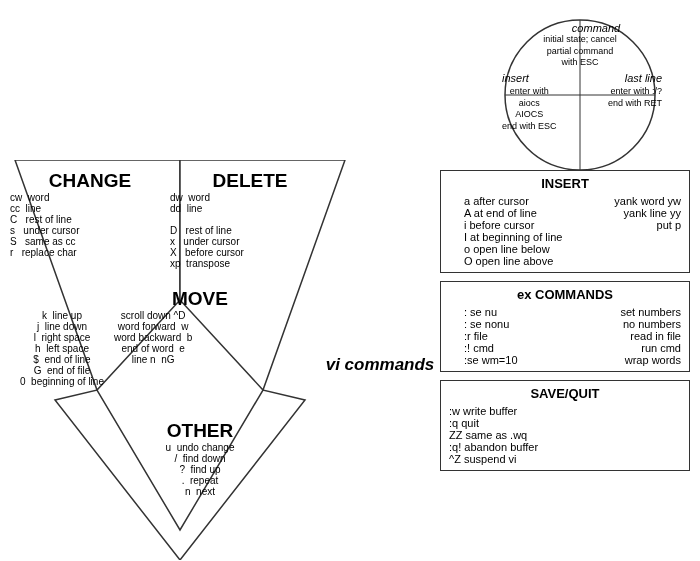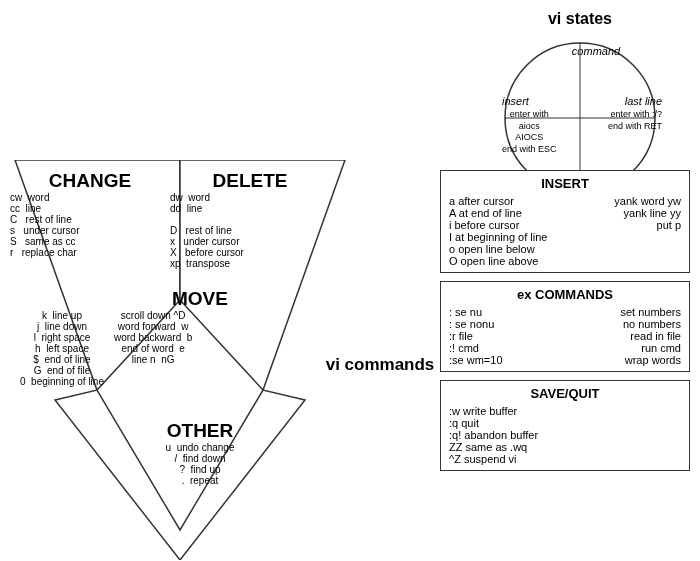--- a/index.html
+++ b/index.html
@@ -121,20 +121,21 @@
     .panel-title {
       font-weight: bold;
       font-size: 13px;
       text-align: center;
       margin-bottom: 4px;
     }
 
     .panel-content {
       display: flex;
       gap: 5px;
+      margin-left: 15px;
     }
 
     .panel-left {
       flex: 1;
     }
 
     .panel-right {
       flex: 1;
       text-align: right;
     }
@@ -160,30 +161,30 @@
       position: absolute;
       top: 160px;
       left: 5px;
       pointer-events: none;
     }
   </style>
 </head>
 <body>
 
 <div class="vi-states-container">
-  <div class="vi-states-title">vi states</div>
   <div class="circle-diagram">
     <svg width="180" height="160">
 
       <circle cx="90" cy="85" r="75" fill="none" stroke="#333" stroke-width="1.5"></circle>
 
       <line x1="90" y1="10" x2="90" y2="160" stroke="#333" stroke-width="1"></line>
       <line x1="15" y1="85" x2="165" y2="85" stroke="#333" stroke-width="1"></line>
     </svg>
     <div class="state-label state-command" style="top:12px; left:50%; transform:translateX(-50%); font-style:italic; font-size:11px;">command</div>
+    <div class="state-label state-command-desc" style="top:24px; left:50%; transform:translateX(-50%); font-size:9px; width:90px; text-align:center; line-height:1.3;">initial state; cancel<br>partial command<br>with ESC</div>
     <div class="state-label" style="top:62px; left:12px; font-style:italic; font-size:11px;">insert</div>
     <div class="state-label" style="top:76px; left:12px; font-size:9px; line-height:1.3;">enter with<br>aiocs<br>AIOCS<br>end with ESC</div>
     <div class="state-label" style="top:62px; right:8px; font-style:italic; font-size:11px;">last line</div>
     <div class="state-label" style="top:76px; right:8px; font-size:9px; text-align:right; line-height:1.3;">enter with :/?<br>end with RET</div>
   </div>
 </div>
 
 <svg class="triangle-svg" width="430" height="400">
 
   <polygon points="10,0 175,0 175,140 92,230" fill="white" stroke="#333" stroke-width="1.5"></polygon>
@@ -240,24 +241,25 @@
   </div>
 </div>
 
 <div class="section other-section" style="top:420px; left:100px;">
   <div class="section-title">OTHER</div>
   <div>
     <div class="cmd-line">u  undo change</div>
     <div class="cmd-line">/  find down</div>
     <div class="cmd-line">?  find up</div>
     <div class="cmd-line">.  repeat</div>
-  </div>
-</div>
-
-<div class="vi-commands-label" style="position:absolute; top:355px; left:310px; font-size:17px; font-weight:bold;">vi commands</div>
+    <div class="cmd-line">n  next</div>
+  </div>
+</div>
+
+<div class="vi-commands-label" style="position:absolute; top:355px; left:310px; font-size:17px; font-weight:bold;font-style:italic;">vi commands</div>
 
 <div class="right-panels">
 
   <div class="panel">
     <div class="panel-title">INSERT</div>
     <div class="panel-content">
       <div class="panel-left">
         <div class="panel-line">a  after cursor</div>
         <div class="panel-line">A  at end of line</div>
         <div class="panel-line">i  before cursor</div>
@@ -291,18 +293,18 @@
         <div class="panel-line">wrap words</div>
       </div>
     </div>
   </div>
 
   <div class="panel">
     <div class="panel-title">SAVE/QUIT</div>
     <div>
       <div class="panel-line">:w   write buffer</div>
       <div class="panel-line">:q   quit</div>
+      <div class="panel-line">ZZ   same as .wq</div>
       <div class="panel-line">:q!  abandon buffer</div>
-      <div class="panel-line">ZZ   same as .wq</div>
       <div class="panel-line">^Z   suspend vi</div>
     </div>
   </div>
 </div>
 
 </body></html>

